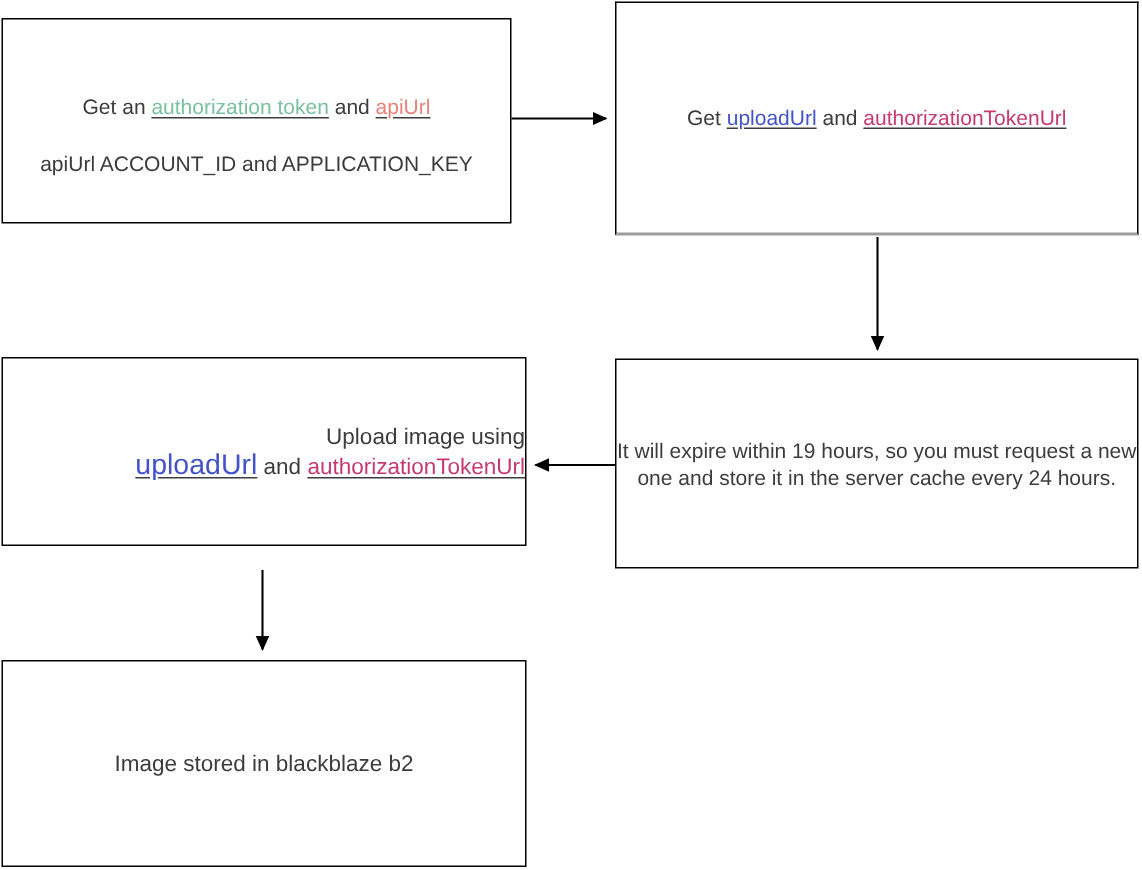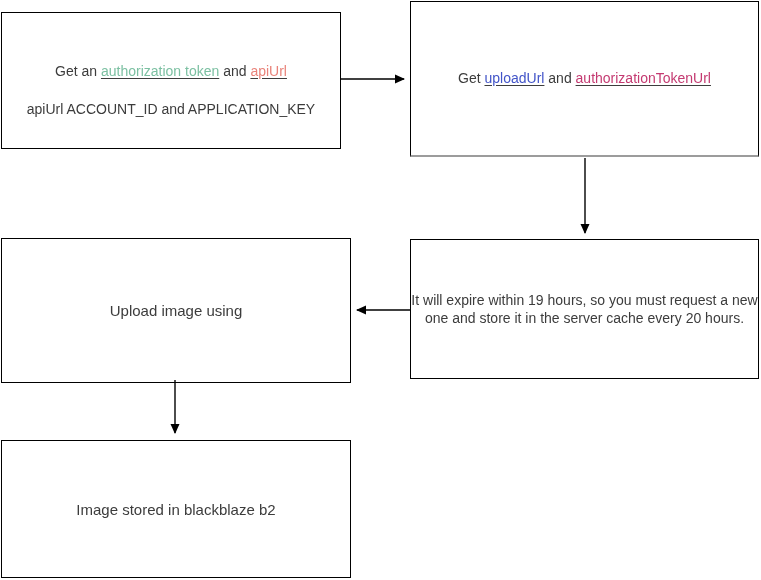--- a/index.html
+++ b/index.html
@@ -21,21 +21,21 @@
     align-items: center;
     justify-content: center;
     text-align: center;
     color: #3c3c3c;
     font-size: 14px;
     line-height: 15px;
   }
   #node-get-auth-token   { left: 1px;   top: 12px;  width: 340px; height: 137px; row-gap: 23px; padding-top: 20px; text-align: right; }
   #node-get-upload-url   { left: 410px; top: 1px;   width: 349px; height: 156px; border-bottom: 2px solid #9c9c9c; }
   #node-expiry-note      { left: 410px; top: 239px; width: 349px; height: 140px; line-height: 18px; }
-  #node-upload-image     { left: 1px;   top: 238px; width: 350px; height: 145px; font-size: 15px; line-height: 19px; }
+  #node-upload-image     { left: 1px;   top: 238px; width: 350px; height: 126px; font-size: 15px; line-height: 19px; align-items: flex-end; }
   #node-image-stored     { left: 1px;   top: 440px; width: 350px; height: 138px; font-size: 15px; }
   .lk {
     text-decoration: underline;
     text-decoration-color: #3d3d3d;
     text-underline-offset: 2px;
   }
   .c-teal   { color: #7cc0a2; }
   .c-salmon { color: #e9837a; }
   .c-blue   { color: #4254c8; }
   .c-pink   { color: #c43a71; }
@@ -57,25 +57,26 @@
     <div><span>Get an </span><span class="lk c-teal">authorization token</span><span> and </span><span class="lk c-salmon">apiUrl</span></div>
     <div>apiUrl ACCOUNT_ID and APPLICATION_KEY</div>
   </div>
 
   <div class="node" id="node-get-upload-url">
     <div><span>Get </span><span class="lk c-blue">uploadUrl</span><span> and </span><span class="lk c-pink">authorizationTokenUrl</span></div>
   </div>
 
   <div class="node" id="node-expiry-note">
     <div>It will expire within 19 hours, so you must request a new</div>
-    <div>one and store it in the server cache every 20 hours.</div>
+    <div>one and store it in the server cache every 24 hours.</div>
   </div>
 
   <div class="node" id="node-upload-image">
     <div>Upload image using</div>
+    <div><span class="lk c-blue big">uploadUrl</span><span> and </span><span class="lk c-pink">authorizationTokenUrl</span></div>
   </div>
 
   <div class="node" id="node-image-stored">
     <div>Image stored in blackblaze b2</div>
   </div>
 
   <svg class="arrows" width="761" height="580" viewBox="0 0 761 580" xmlns="http://www.w3.org/2000/svg">
     <defs>
       <marker id="ah" markerWidth="11" markerHeight="10" refX="9" refY="5" orient="auto" markerUnits="userSpaceOnUse">
         <path d="M0,0.5 L10,5 L0,9.5 z" fill="#000000"></path>

